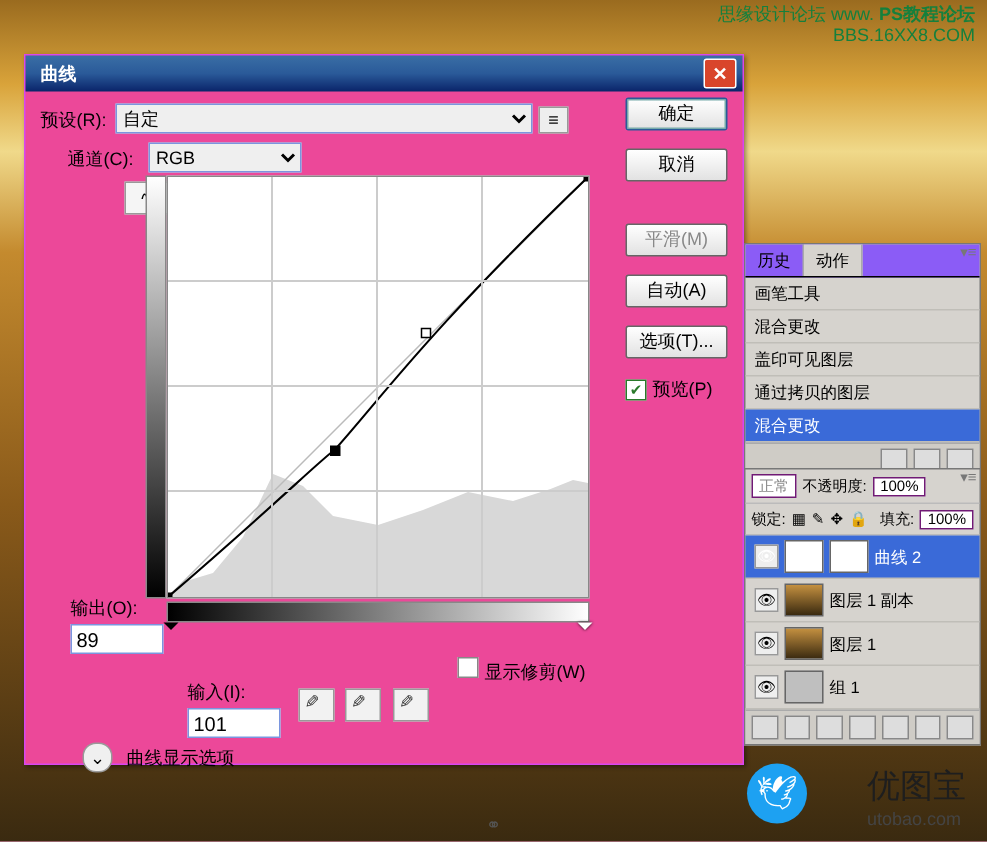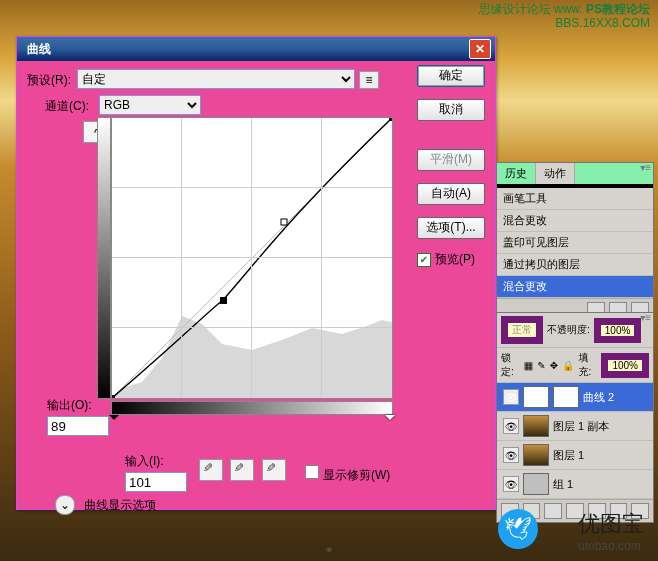--- a/index.html
+++ b/index.html
@@ -39,48 +39,48 @@
   .grad-h{position:absolute;left:94px;top:340px;width:280px;height:12px;background:linear-gradient(to right,#000,#fff);border:1px solid #888}
   .tri{position:absolute;width:0;height:0;border:5px solid transparent}
   .tri-b{border-top-color:#000}
   
   .io-out{position:absolute;left:30px;top:336px}
   .io-in{position:absolute;left:108px;top:392px}
   .io-field{width:54px;height:18px;border:1px solid #7a96df;padding:0 3px;margin-top:2px}
   .eyedrops{position:absolute;left:182px;top:398px}
   .eyedrops span{display:inline-block;width:22px;height:20px;border:1px solid #999;background:#f2f2f2;margin-right:4px;position:relative}
   .eyedrops span::after{content:"✎";position:absolute;left:3px;top:1px;color:#333;transform:scaleX(-1)}
-  .show-clip{position:absolute;left:288px;top:404px}
+  .show-clip{position:absolute;left:288px;top:377px}
   .expand{position:absolute;left:38px;top:434px}
   .expand .chev{width:18px;height:18px;border:1px solid #999;border-radius:9px;display:inline-flex;align-items:center;justify-content:center;margin-right:6px;background:#f0f0f0}
   
   .r-col{position:absolute;right:12px;top:4px;width:66px}
   .pbtn{display:block;width:66px;height:20px;margin-bottom:12px;border:1px solid #666;border-radius:2px;background:linear-gradient(#fff,#e2e2e2);text-align:center;line-height:18px}
   .pbtn.def{border-color:#2a5a99;box-shadow:0 0 0 1px #7aa inset}
   .pbtn.dis{color:#888}
   .preview{margin-top:8px;display:flex;align-items:center}
   .cbx{width:12px;height:12px;border:1px solid #2a7a2a;margin-right:4px;display:inline-flex;align-items:center;justify-content:center;color:#2a7a2a;font-size:10px;background:#fff}
   
   .panel{position:absolute;right:4px;width:156px;background:#d6d3ce;border:1px solid #777;font-size:11px}
-  .panel-tabs{display:flex;background:#86efac;border-bottom:4px solid #000000}
+  .panel-tabs{display:flex;background:#8b5cf6;border-bottom:1px solid #000000}
   .panel-tabs span{padding:3px 8px;border-right:1px solid #aaa}
   .panel-tabs span.act{background:#d6d3ce}
   .plist div{padding:3px 6px;border-bottom:1px solid #c0beb8}
   .plist div.sel{background:#3a6ad8;color:#fff}
   .picons{display:flex;justify-content:flex-end;gap:4px;padding:3px 4px;background:#cfccc6;border-top:1px solid #aaa}
   .picons i{width:16px;height:14px;border:1px solid #888;background:#ddd}
   .panel2{top:312px}
   .panel1{top:162px}
   .prow{display:flex;align-items:center;padding:2px 4px;border-bottom:1px solid #c0beb8}
   .prow .eye{width:14px;height:14px;border:1px solid #999;margin-right:4px;background:#eee;display:flex;align-items:center;justify-content:center;font-size:10px}
   .thumb{width:24px;height:20px;border:1px solid #666;margin-right:4px;background:#fff}
   .thumb.img{background:linear-gradient(#c49040,#3a2a10)}
   .prow.sel{background:#3a6ad8;color:#fff}
   .mini-ctrl{display:flex;align-items:center;gap:4px;padding:3px 4px;font-size:10px;border-bottom:1px solid #bbb}
-  .mini-ctrl .sel{background:#fef9c3;border:7px solid #701a75;padding:0 4px;color:#888}
+  .mini-ctrl .sel{background:#ffffff;border:1px solid #701a75;padding:0 4px;color:#888}
   .link-chain{position:absolute;bottom:4px;left:50%;transform:translateX(-50%);color:#555}
   .tbar-right{position:absolute;top:-1px;right:2px;font-size:10px;color:#777}
 </style>
 </head>
 <body>
 
 <div class="watermark">
   <span>思缘设计论坛  www.</span>&nbsp;<b>PS教程论坛</b><br>
   <span>BBS.16XX8.COM</span>
 </div>

